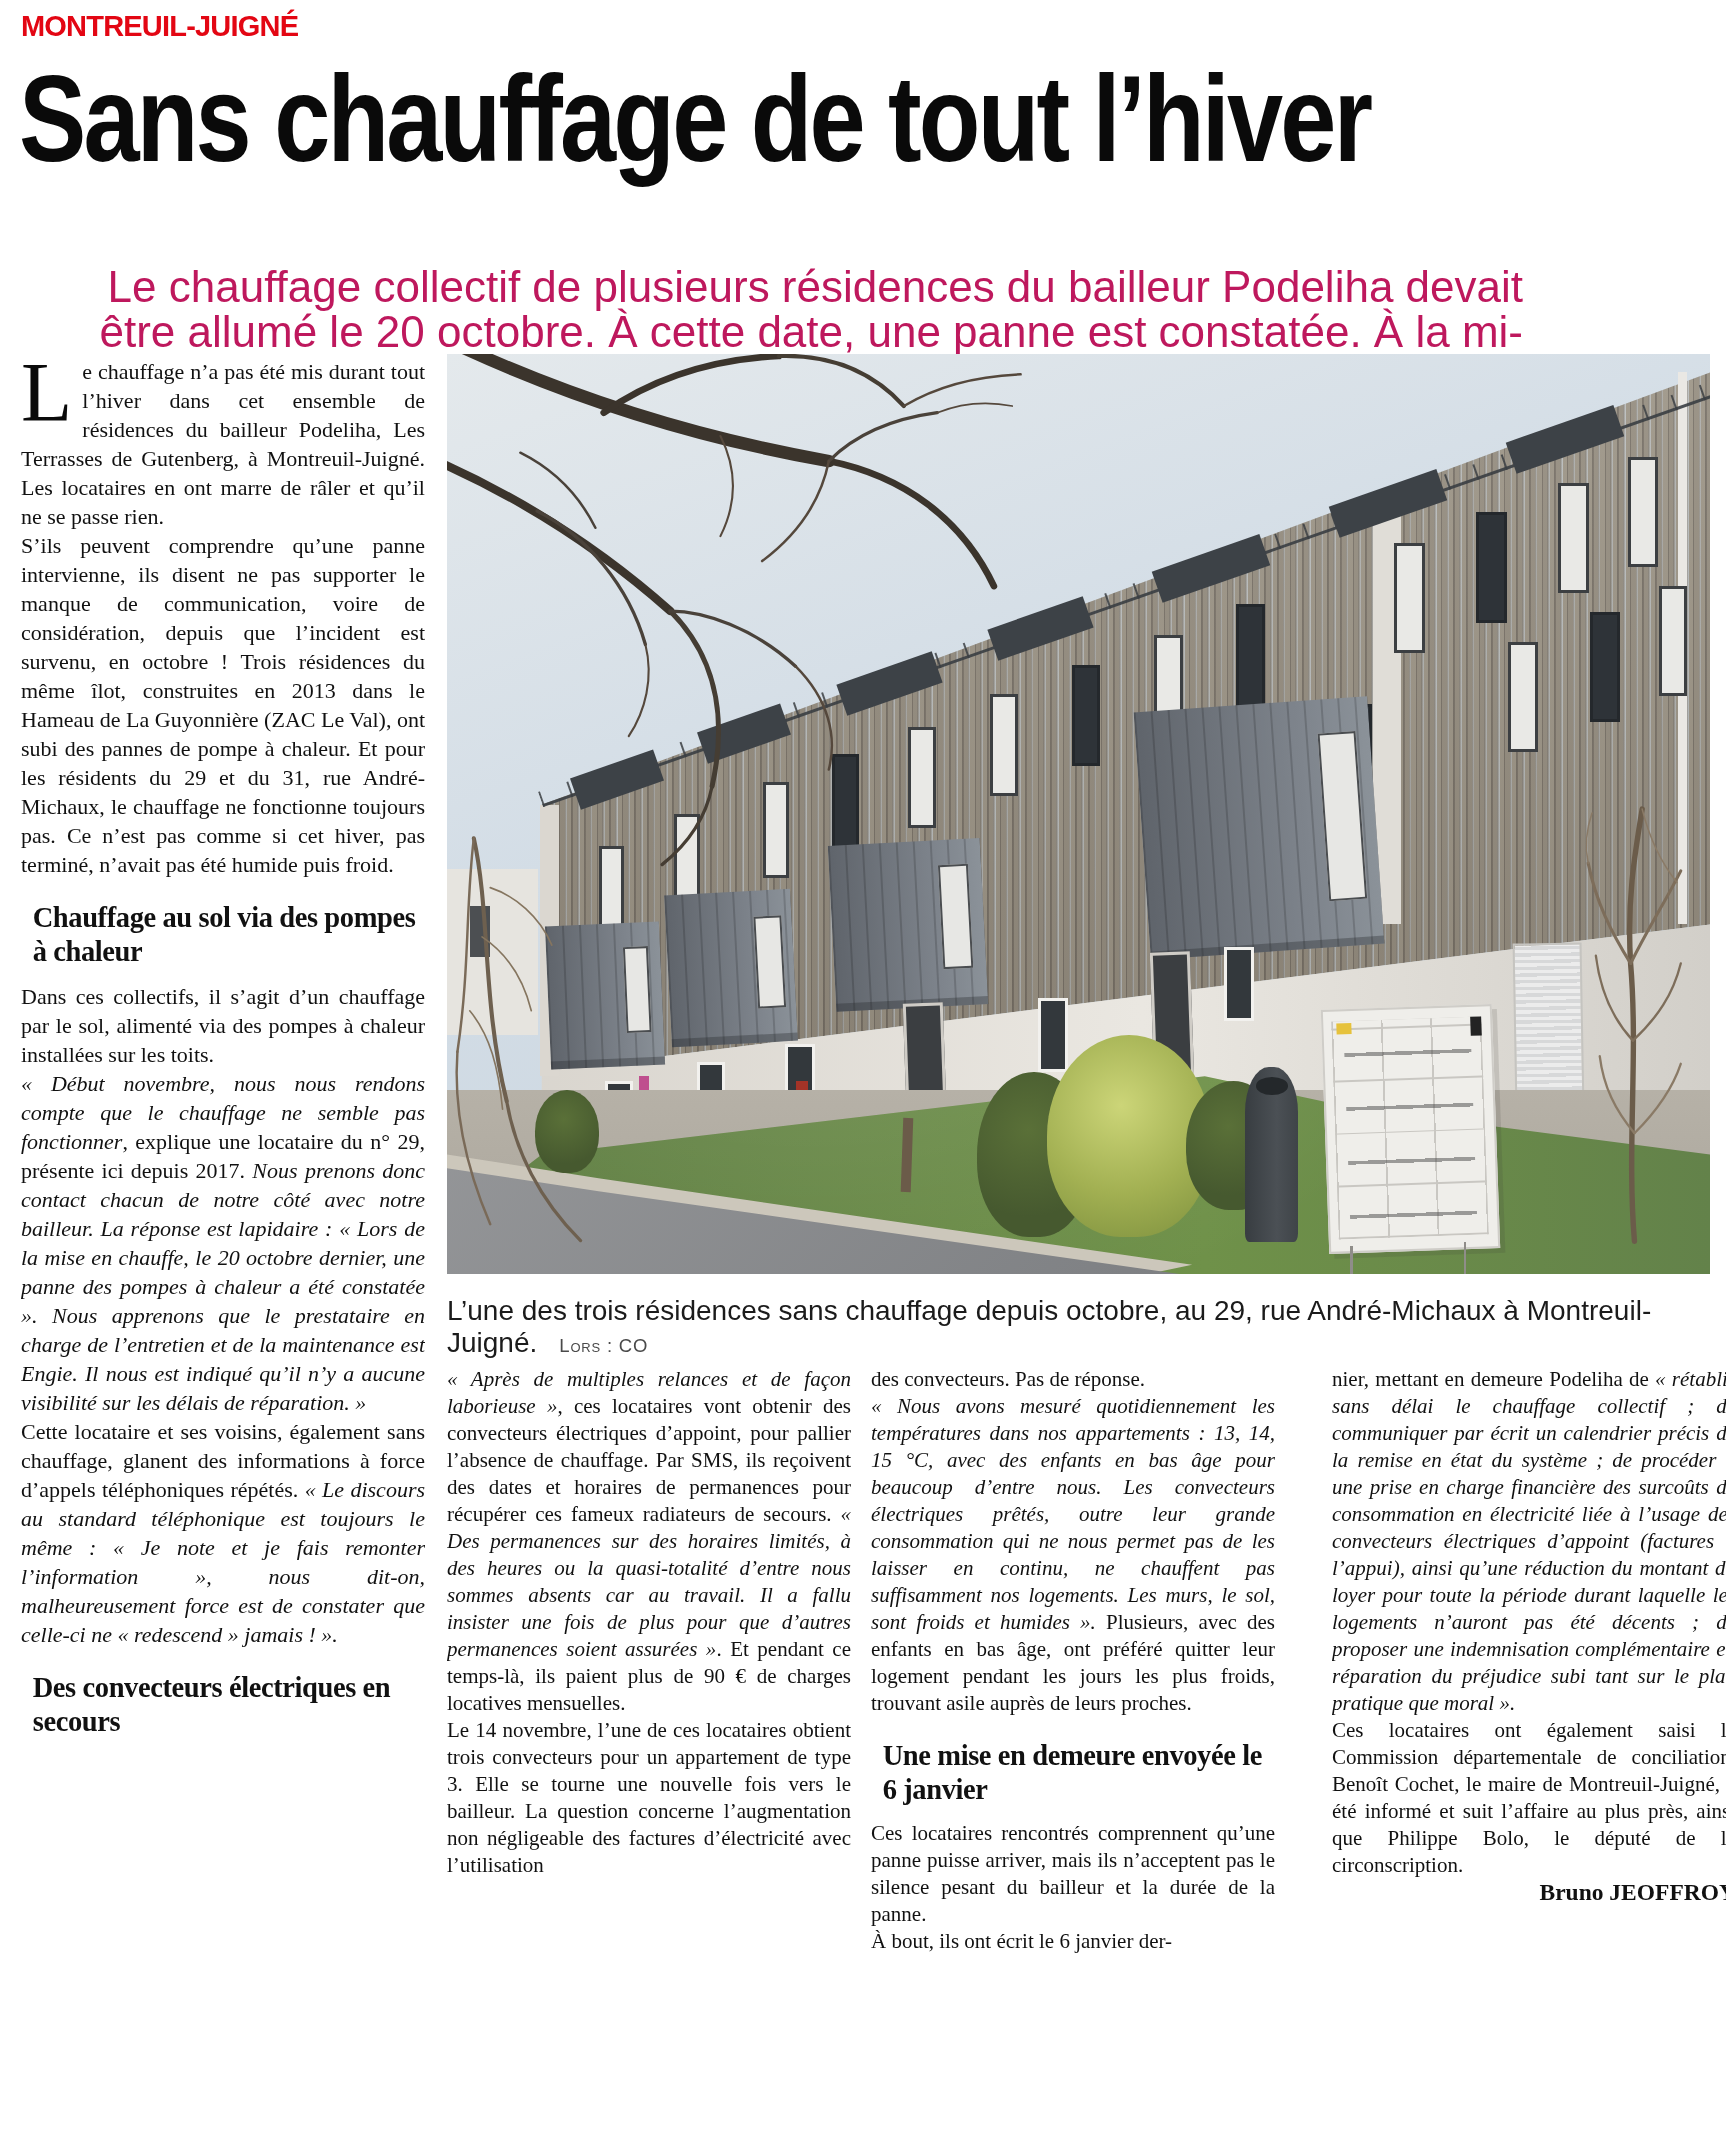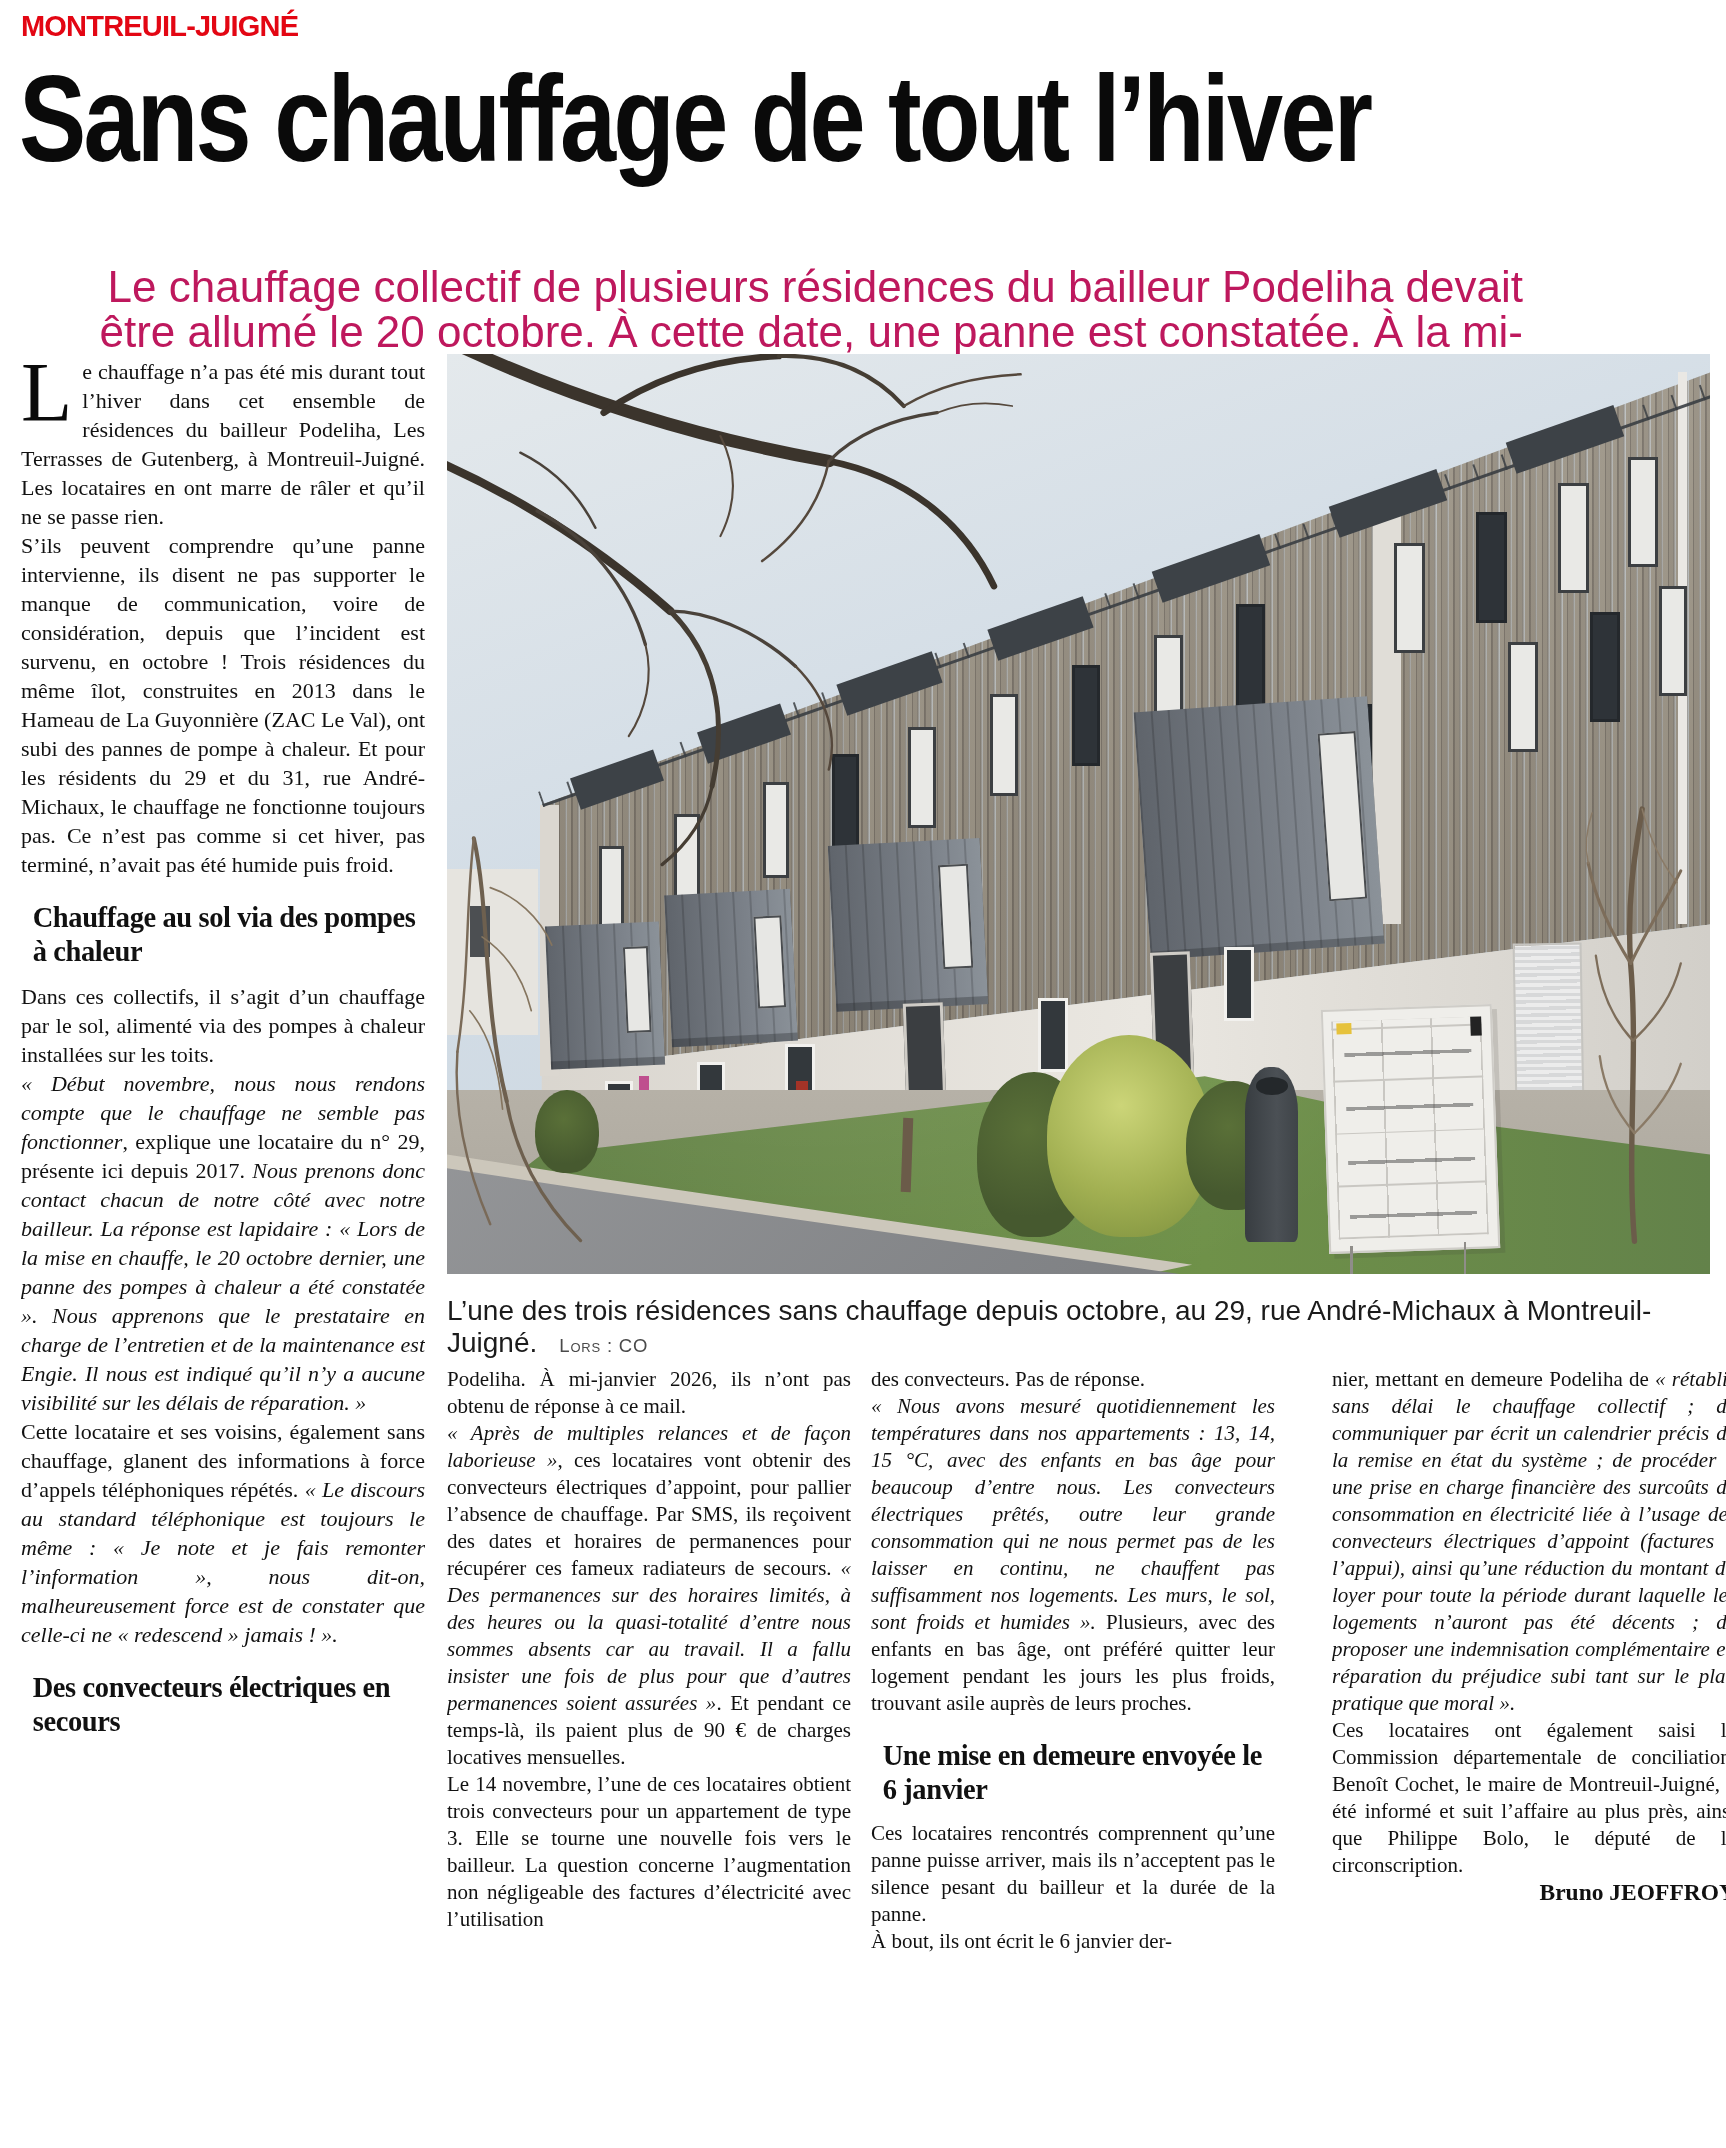--- a/index.html
+++ b/index.html
@@ -298,21 +298,20 @@
     <path d="M100,0 C110,40 125,70 145,95" stroke="#8a7a66" stroke-width="2"></path>
     <path d="M30,70 C25,45 28,25 35,5" stroke="#8a7a66" stroke-width="2"></path>
   </svg>
 </figure>
 
 <div class="caption">
   <span>L’une des trois résidences sans chauffage depuis octobre, au 29, rue André-Michaux à Montreuil-Juigné.</span><span class="credit">Lors : CO</span>
 </div>
 
 <div class="col col-rest" style="left:447px">
-    <p><span>Podeliha. À mi-janvier 2026, ils n’ont pas obtenu de réponse à ce mail.</span></p>
     <p><span class="it">« Après de multiples relances et de façon laborieuse »</span><span>, ces locataires vont obtenir des convecteurs électriques d’appoint, pour pallier l’absence de chauffage. Par SMS, ils reçoivent des dates et horaires de permanences pour récupérer ces fameux radiateurs de secours. </span><span class="it">« Des permanences sur des horaires limités, à des heures ou la quasi-totalité d’entre nous sommes absents car au travail. Il a fallu insister une fois de plus pour que d’autres permanences soient assurées »</span><span>. Et pendant ce temps-là, ils paient plus de 90 € de charges locatives mensuelles.</span></p>
     <p><span>Le 14 novembre, l’une de ces locataires obtient trois convecteurs pour un appartement de type 3. Elle se tourne une nouvelle fois vers le bailleur. La question concerne l’augmentation non négligeable des factures d’électricité avec l’utilisation</span></p>
   </div>
 <div class="col col-rest" style="left:871px">
     <p><span>des convecteurs. Pas de réponse.</span></p>
     <p><span class="it">« Nous avons mesuré quotidiennement les températures dans nos appartements : 13, 14, 15 °C, avec des enfants en bas âge pour beaucoup d’entre nous. Les convecteurs électriques prêtés, outre leur grande consommation qui ne nous permet pas de les laisser en continu, ne chauffent pas suffisamment nos logements. Les murs, le sol, sont froids et humides ».</span><span> Plusieurs, avec des enfants en bas âge, ont préféré quitter leur logement pendant les jours les plus froids, trouvant asile auprès de leurs proches.</span></p>
     <h3>Une mise en demeure envoyée le 6 janvier</h3>
     <p><span>Ces locataires rencontrés comprennent qu’une panne puisse arriver, mais ils n’acceptent pas le silence pesant du bailleur et la durée de la panne.</span></p>
     <p><span>À bout, ils ont écrit le 6 janvier der-</span></p>
   </div>

